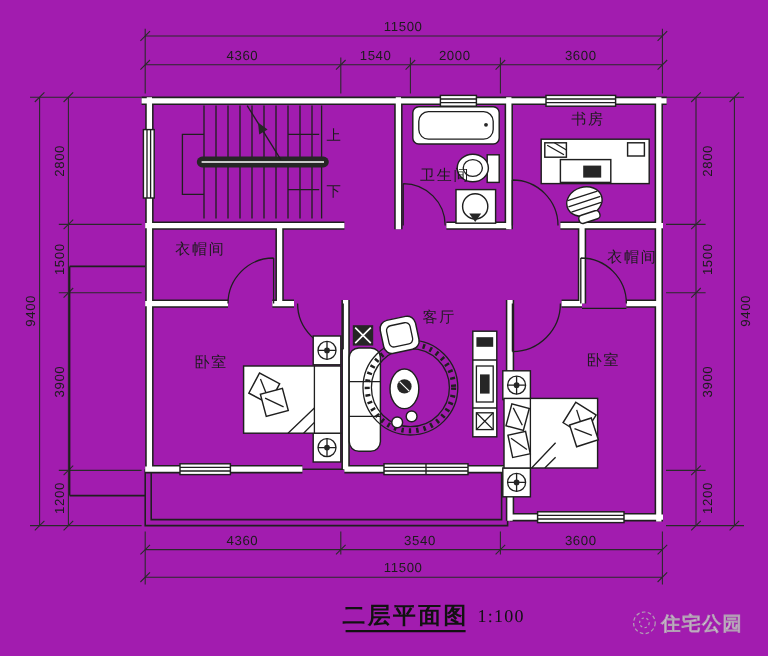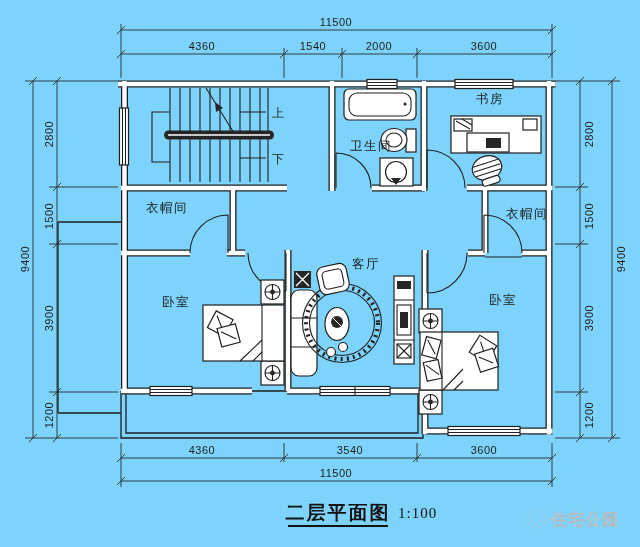--- a/index.html
+++ b/index.html
@@ -1,16 +1,16 @@
 <!DOCTYPE html>
 <html><head>
 <meta charset="utf-8">
 <style>
   html,body{margin:0;padding:0;background:#ffffff;}
-  .stage{position:relative;width:640px;height:547px;background:#7dd3fc;overflow:hidden;
+  .stage{position:relative;width:640px;height:547px;background:#a21caf;overflow:hidden;
          font-family:"Liberation Sans", sans-serif;}
   svg{position:absolute;left:0;top:0;}
   
   .wall-b{fill:none;stroke:#1f1f1f;stroke-width:7;}
   .wall-w{fill:none;stroke:#ffffff;stroke-width:4.4;}
   .thin{fill:none;stroke:#1f1f1f;stroke-width:1.3;}
   .l{fill:none;stroke:#1f1f1f;stroke-width:1.1;}
   .f{fill:#ffffff;stroke:#1f1f1f;stroke-width:1.2;}
   .dk{fill:#262626;stroke:none;}
   .dim{fill:none;stroke:#2a2a2a;stroke-width:0.9;}

